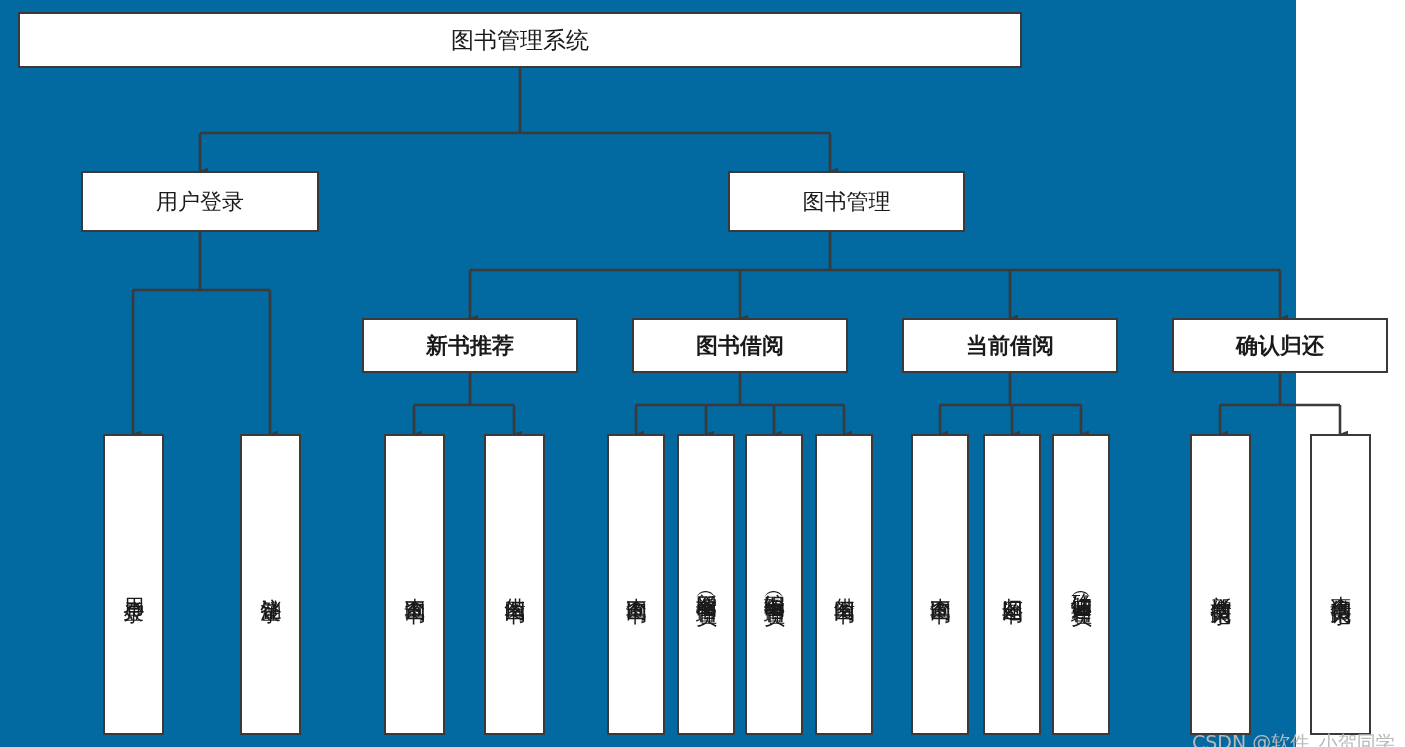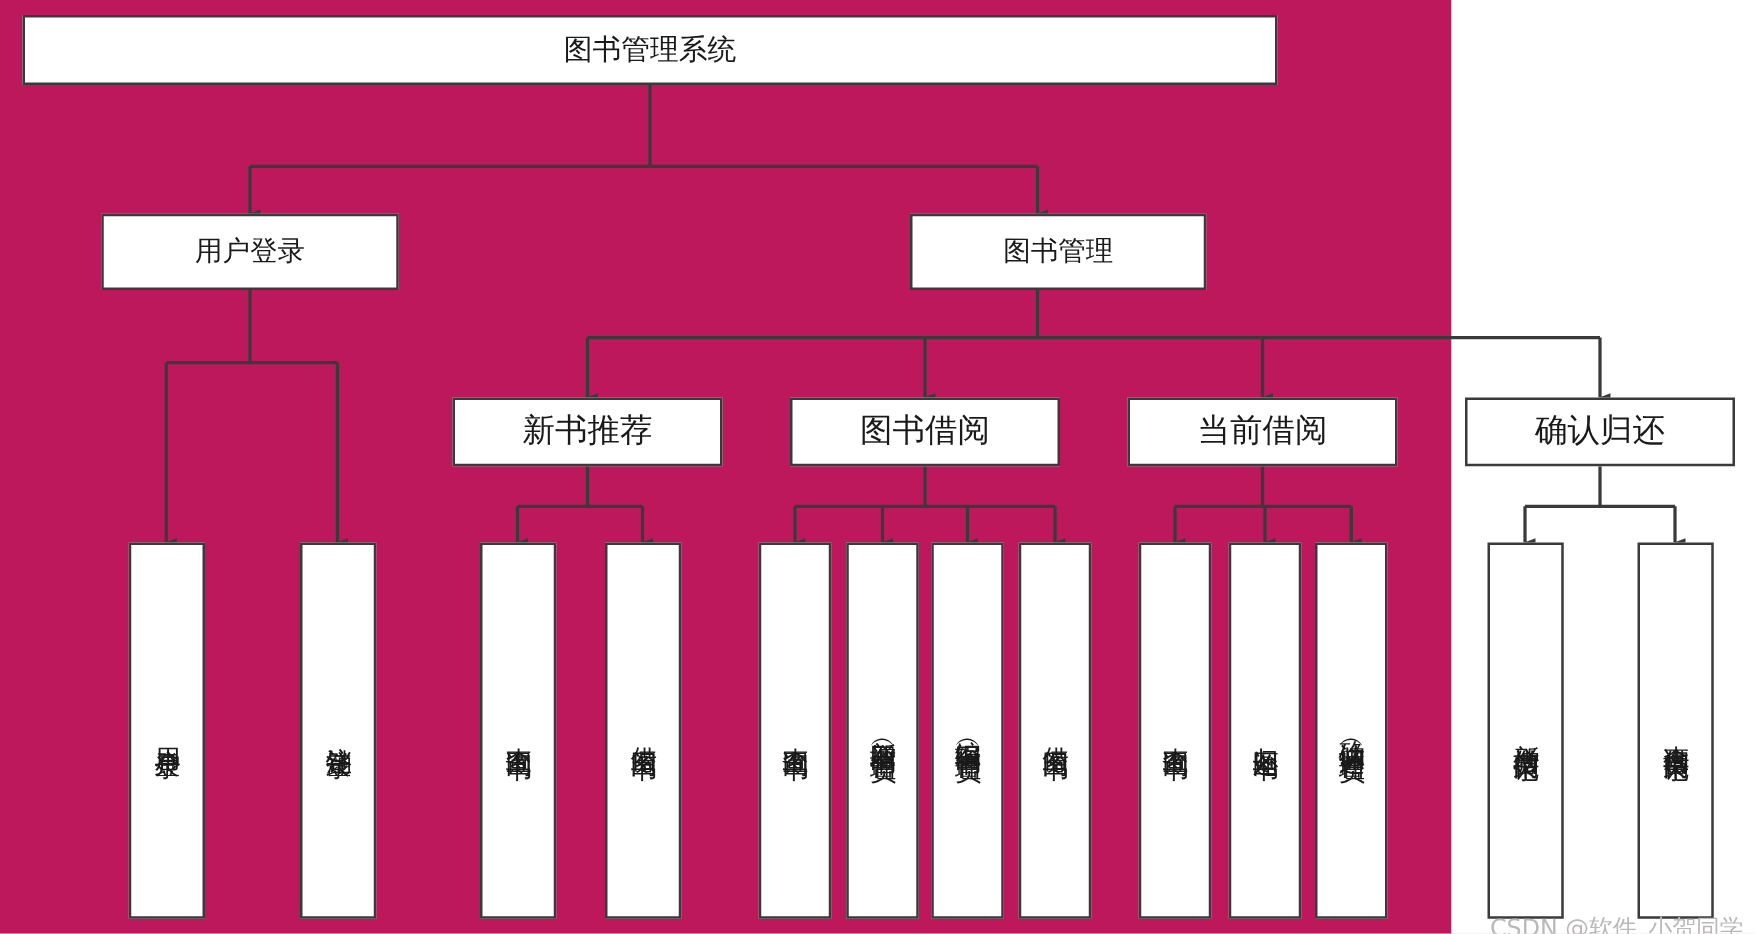--- a/index.html
+++ b/index.html
@@ -8,23 +8,23 @@
     background: #ffffff;
   }
   body {
     width: 1405px;
     height: 747px;
     font-family: "DejaVu Sans", "Liberation Sans", sans-serif;
     overflow: hidden;
   }
   #diagram-root {
     position: relative;
-    width: 1161px;
+    width: 1296px;
     height: 747px;
-    background: #be185d;
+    background: #0369a1;
   }
   svg.wires {
     position: absolute;
     left: 0;
     top: 0;
     width: 1405px;
     height: 747px;
     pointer-events: none;
   }
   .node {
@@ -39,21 +39,21 @@
   }
   .node-label {
     color: #1a1a1a;
     font-family: "DejaVu Sans", "Liberation Sans", sans-serif;
     line-height: 1.08;
     text-align: center;
     white-space: nowrap;
   }
   .node.root .node-label { font-size: 23px; }
   .node.level2 .node-label { font-size: 22px; }
-  .node.level3 .node-label { font-size: 26px; }
+  .node.level3 .node-label { font-size: 22px; font-weight: bold; }
   .node.leaf {
     align-items: center;
     justify-content: center;
   }
   .node.leaf .node-label {
     writing-mode: vertical-rl;
     text-orientation: upright;
     font-size: 21px;
     letter-spacing: 2px;
     line-height: 1;

